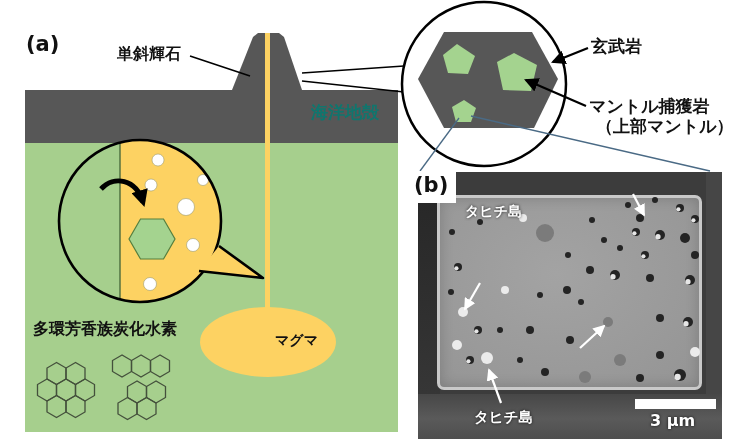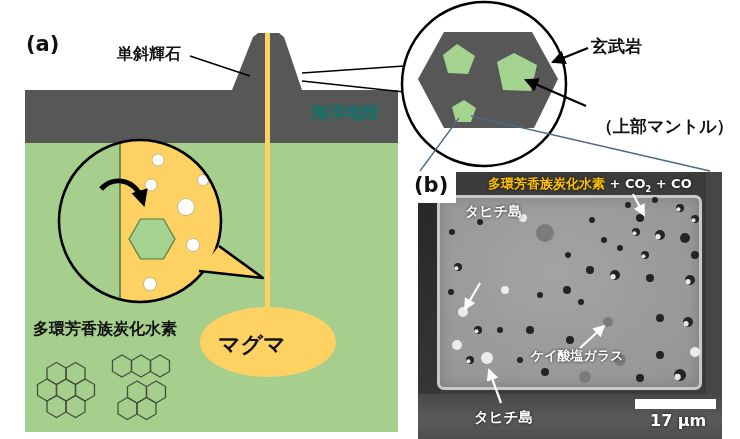--- a/index.html
+++ b/index.html
@@ -100,22 +100,23 @@
       <line x1="586" y1="106" x2="526" y2="80" stroke="#000" stroke-width="2.2" marker-end="url(#mB)"></line>
       <line x1="459" y1="118" x2="420" y2="171" style="stroke:var(--callout-blue)" stroke-width="1.3"></line>
       <line x1="471" y1="116" x2="710" y2="171" style="stroke:var(--callout-blue)" stroke-width="1.3"></line>
     </g>
   </svg>
 
   <div class="lbl panel-tag" style="left:26px;top:32px;">(a)</div>
   <div class="lbl" style="left:117px;top:45px;font-size:16px;">単斜輝石</div>
   <div class="lbl white" style="left:311px;top:103px;font-size:17px;">海洋地殻</div>
   <div class="lbl" style="left:33px;top:320px;font-size:16px;">多環芳香族炭化水素</div>
-  <div class="lbl" style="left:218px;top:332px;width:100px;text-align:left;font-size:22px;">マグマ</div>
+  <div class="lbl" style="left:218px;top:332px;width:100px;text-align:right;font-size:14px;">マグマ</div>
   <div class="lbl" style="left:591px;top:37px;font-size:17px;">玄武岩</div>
+  <div class="lbl" style="left:589px;top:97px;font-size:17px;">マントル捕獲岩</div>
   <div class="lbl" style="left:596px;top:117px;font-size:17px;">（上部マントル）</div>
 
   <div id="sem">
     <div class="strip-left"></div>
     <div class="strip-right"></div>
     <div class="band-bottom"></div>
     <div class="crystal"></div>
     <svg id="spots" width="304" height="267" viewBox="0 0 304 267">
         <circle cx="222" cy="46" r="4" fill="#242424"></circle>
         <circle cx="210" cy="33" r="3" fill="#242424"></circle>
@@ -181,27 +182,23 @@
       <defs>
         <marker id="mW2" viewBox="0 0 10 10" refX="8.5" refY="5" markerWidth="5.5" markerHeight="5.5" orient="auto">
             <path d="M0,0 L10,5 L0,10 z" fill="#fff"></path>
           </marker>
       </defs>
       <line x1="215" y1="22" x2="226" y2="43" stroke="#fff" stroke-width="2.2" marker-end="url(#mW2)"></line>
       <line x1="62" y1="111" x2="47" y2="137" stroke="#fff" stroke-width="2.2" marker-end="url(#mW2)"></line>
       <line x1="162" y1="176" x2="186" y2="154" stroke="#fff" stroke-width="2.2" marker-end="url(#mW2)"></line>
       <line x1="83" y1="231" x2="71" y2="198" stroke="#fff" stroke-width="2.2" marker-end="url(#mW2)"></line>
     </svg>
-    <div class="semlbl" style="left:70px;top:3px;font-size:13px;">
-      <span class="yel">多環芳香族炭化水素</span><span> + CO</span><sub>2</sub><span> + CO</span>
-    </div>
     <div class="semlbl" style="left:47px;top:31px;font-size:14px;">タヒチ島</div>
-    <div class="semlbl" style="left:113px;top:175px;font-size:13px;">ケイ酸塩ガラス</div>
     <div class="semlbl" style="left:56px;top:236px;font-size:14.5px;">タヒチ島</div>
     <div id="scalebar"></div>
-    <div class="semlbl" style="left:232px;top:239px;font-size:16px;">17 µm</div>
+    <div class="semlbl" style="left:232px;top:239px;font-size:16px;">3 µm</div>
   </div>
 
   <div style="position:absolute;left:408px;top:171px;width:48px;height:32px;background:#fff;">
     <div class="lbl panel-tag" style="left:6px;top:2px;">(b)</div>
   </div>
 
 </div>
 
 </body></html>

